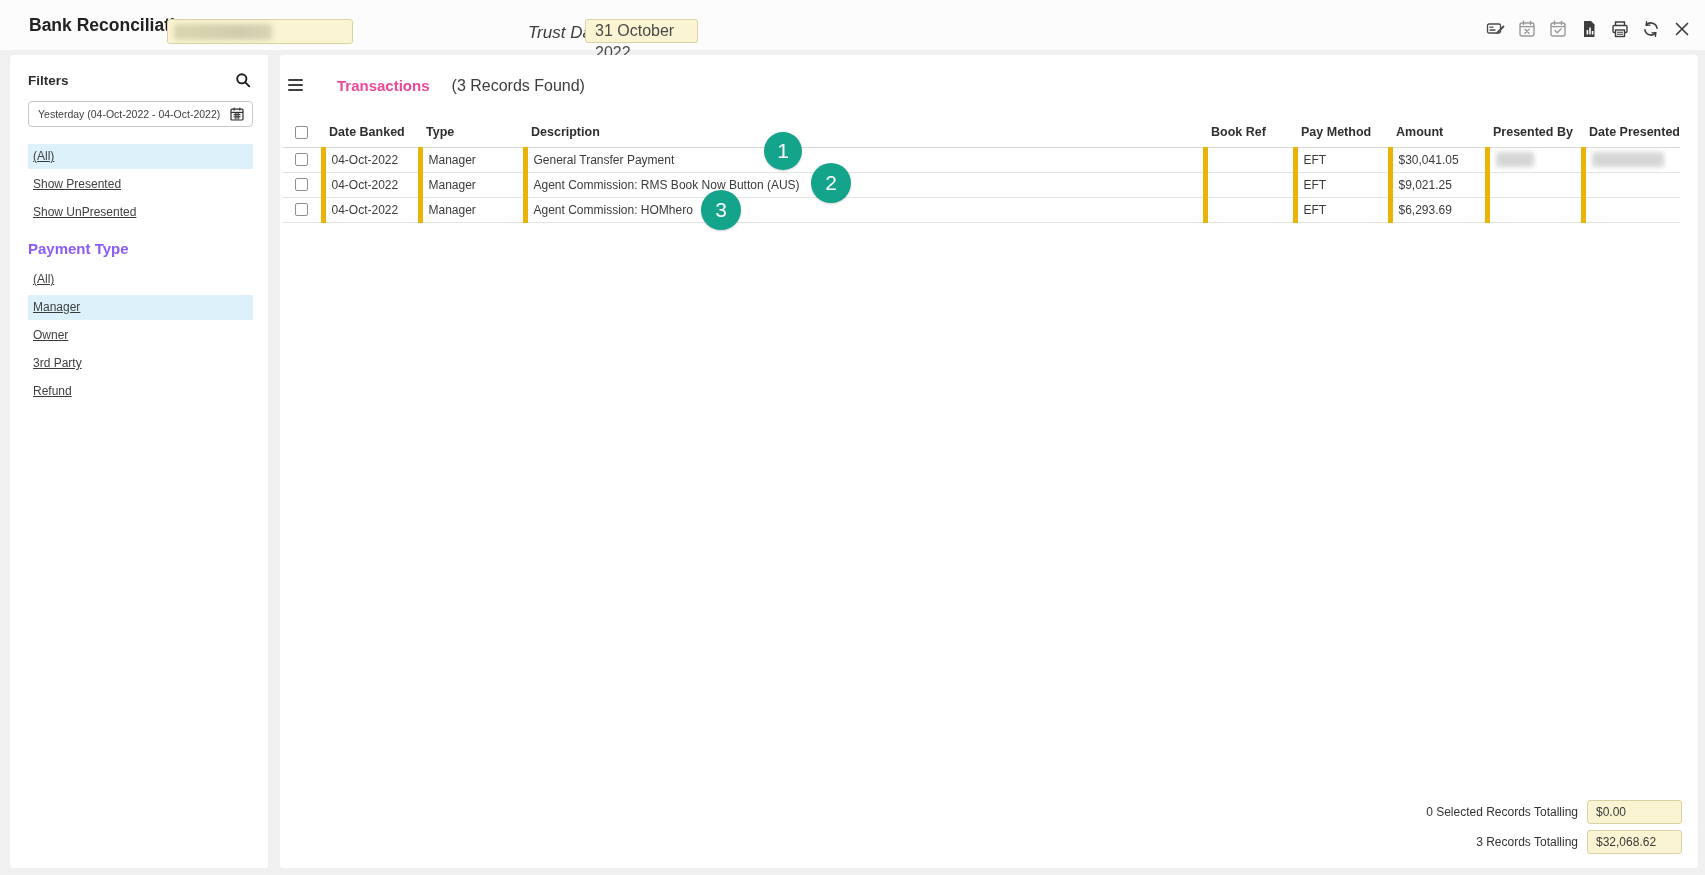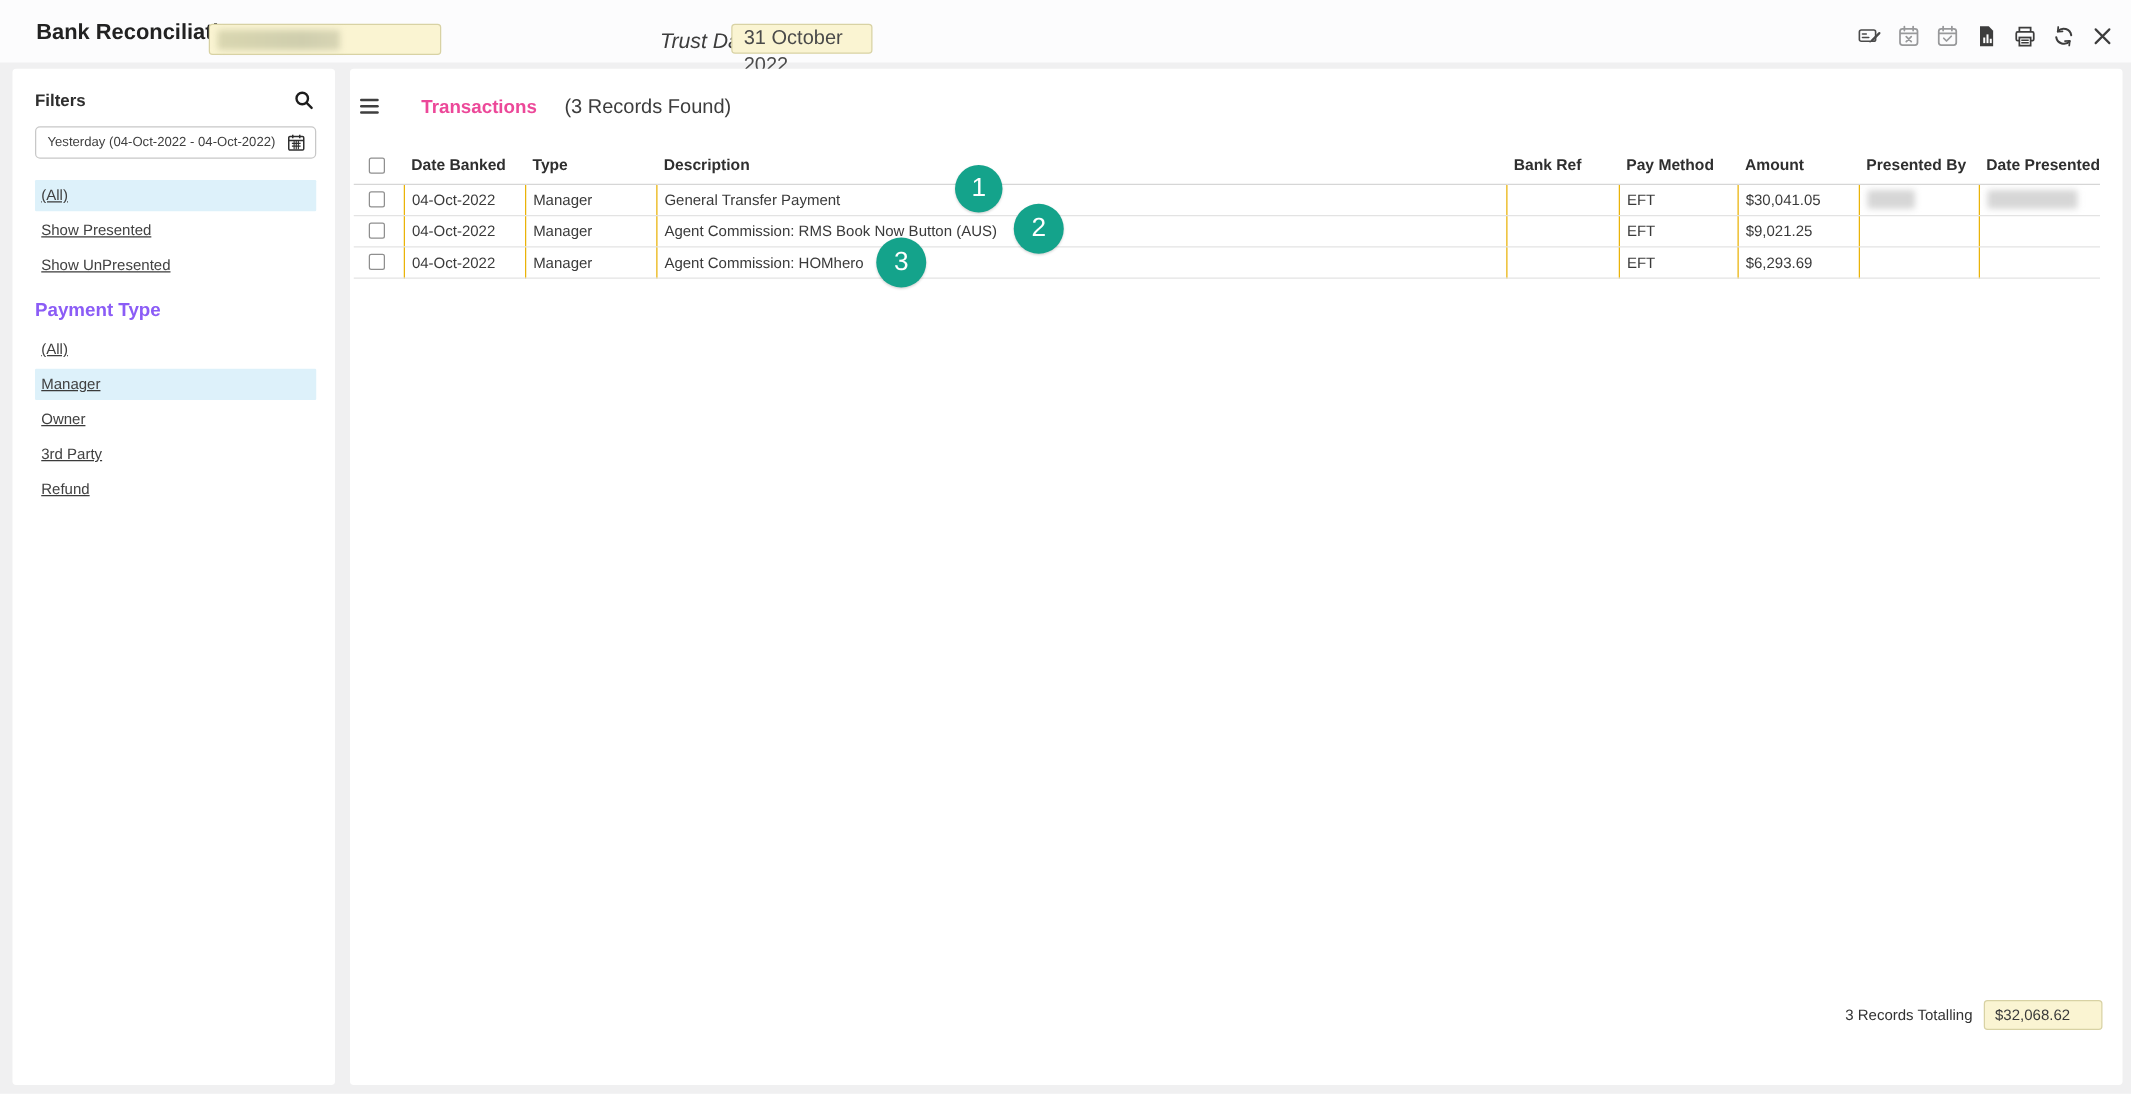--- a/index.html
+++ b/index.html
@@ -36,21 +36,21 @@
   .main { position:absolute; left:280px; top:55px; width:1418px; height:813px; background:#fff; border-radius:3px; }
   .main-titlebar { position:absolute; left:8px; top:20px; display:flex; align-items:center; }
   .burger { width:15px; height:12px; display:flex; flex-direction:column; justify-content:space-between; cursor:pointer; }
   .burger span { display:block; height:2px; background:#3f3f3f; border-radius:1px; }
   .main-title { margin-left:34px; font-size:15px; font-weight:700; color:#ec4899; }
   .records-found { margin-left:22px; font-size:16px; color:#3d3d3d; padding-top:2px; }
 
   table.tx { position:absolute; left:3px; top:63px; width:1397px; border-collapse:collapse; table-layout:fixed; }
   table.tx th { height:29px; font-size:12.5px; font-weight:700; color:#2f2f2f; text-align:left; padding:0 6px; border-bottom:1px solid #d6d6d6; white-space:nowrap; overflow:hidden; }
   table.tx td { height:25px; font-size:12px; color:#3a3a3a; padding:0 6px; border-bottom:1px solid #e3e3e3; white-space:nowrap; overflow:hidden; }
-  table.tx td:not(:last-child) { border-right:1px solid #eab308; }
+  table.tx td:not(:last-child) { border-right:5px solid #eab308; }
   .cb { appearance:none; -webkit-appearance:none; width:13px; height:13px; border:1px solid #8f8f8f; border-radius:2px; background:#fff; margin:0 0 0 6px; display:block; cursor:pointer; }
   .redact { background:#d6d6d6; filter:blur(2.5px); border-radius:2px; }
   .redact.pby { width:38px; height:15px; }
   .redact.dpr { width:72px; height:15px; }
 
   
   .ann { position:absolute; background:#14a38b; color:#fff; border-radius:50%; display:flex; align-items:center; justify-content:center; font-size:21px; font-weight:400; box-shadow:0 1px 2px rgba(0,0,0,.18); z-index:5; }
   .ann1 { left:764px; top:132px; width:38px; height:38px; }
   .ann2 { left:811px; top:163px; width:40px; height:40px; }
   .ann3 { left:701px; top:190px; width:40px; height:40px; }
@@ -208,21 +208,21 @@
           <col style="width:97px">
       </colgroup>
       <thead>
         <tr>
           <th>
               <input type="checkbox" class="cb" style="">
             </th>
           <th>Date Banked</th>
           <th>Type</th>
           <th>Description</th>
-          <th>Bank Ref</th>
+          <th>Book Ref</th>
           <th>Pay Method</th>
           <th>Amount</th>
           <th>Presented By</th>
           <th>Date Presented</th>
         </tr>
       </thead>
       <tbody>
         <tr>
           <td>
               <input type="checkbox" class="cb" style="">
@@ -264,20 +264,24 @@
           <td>EFT</td>
           <td>$6,293.69</td>
           <td></td>
           <td></td>
         </tr>
       </tbody>
     </table>
 
     <div class="totals">
       <div class="total-row">
+        <span class="total-label">0 Selected Records Totalling</span>
+        <span class="yellow-field total-box">$0.00</span>
+      </div>
+      <div class="total-row">
         <span class="total-label">3 Records Totalling</span>
         <span class="yellow-field total-box">$32,068.62</span>
       </div>
     </div>
   </div>
 
   <div class="ann ann1">1</div>
   <div class="ann ann2">2</div>
   <div class="ann ann3">3</div>
 

